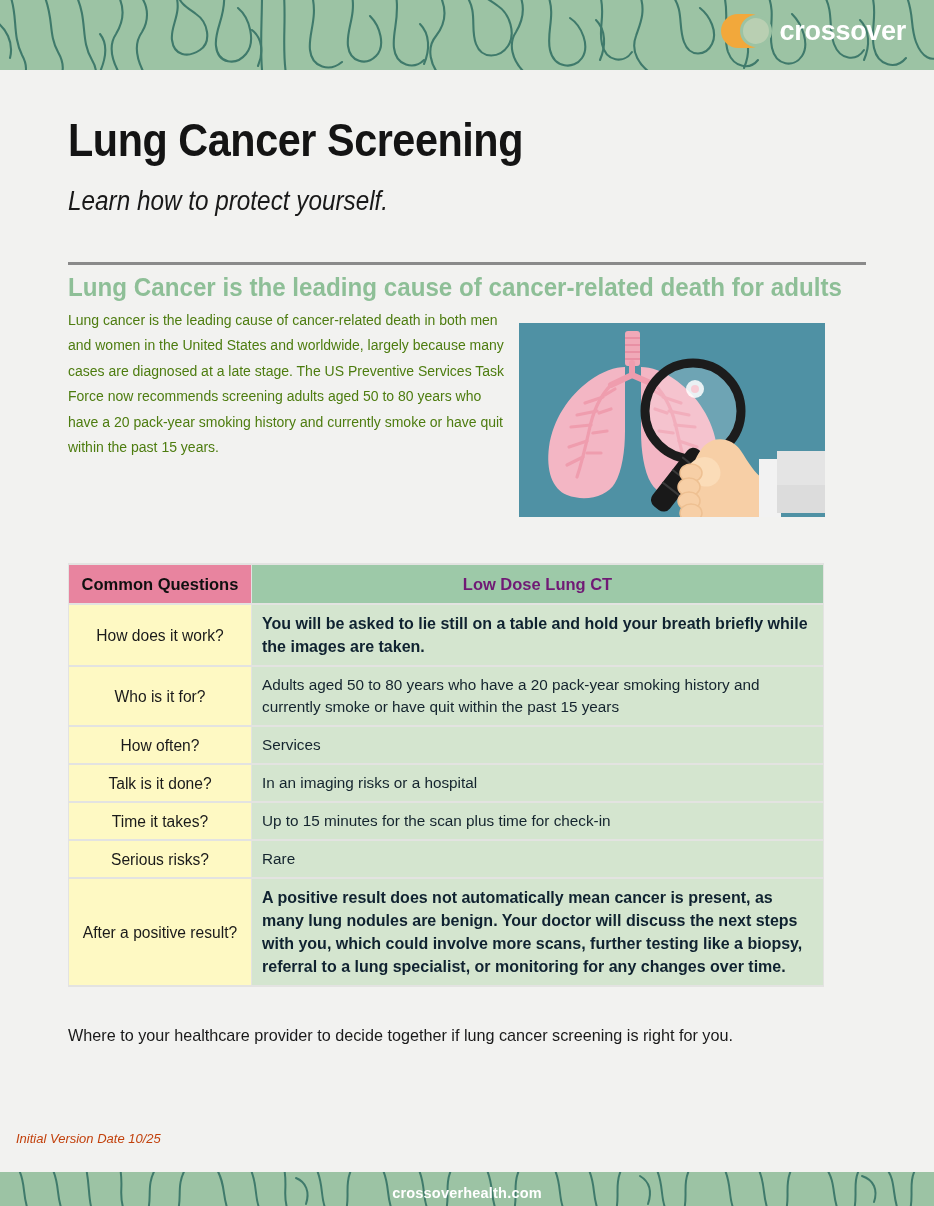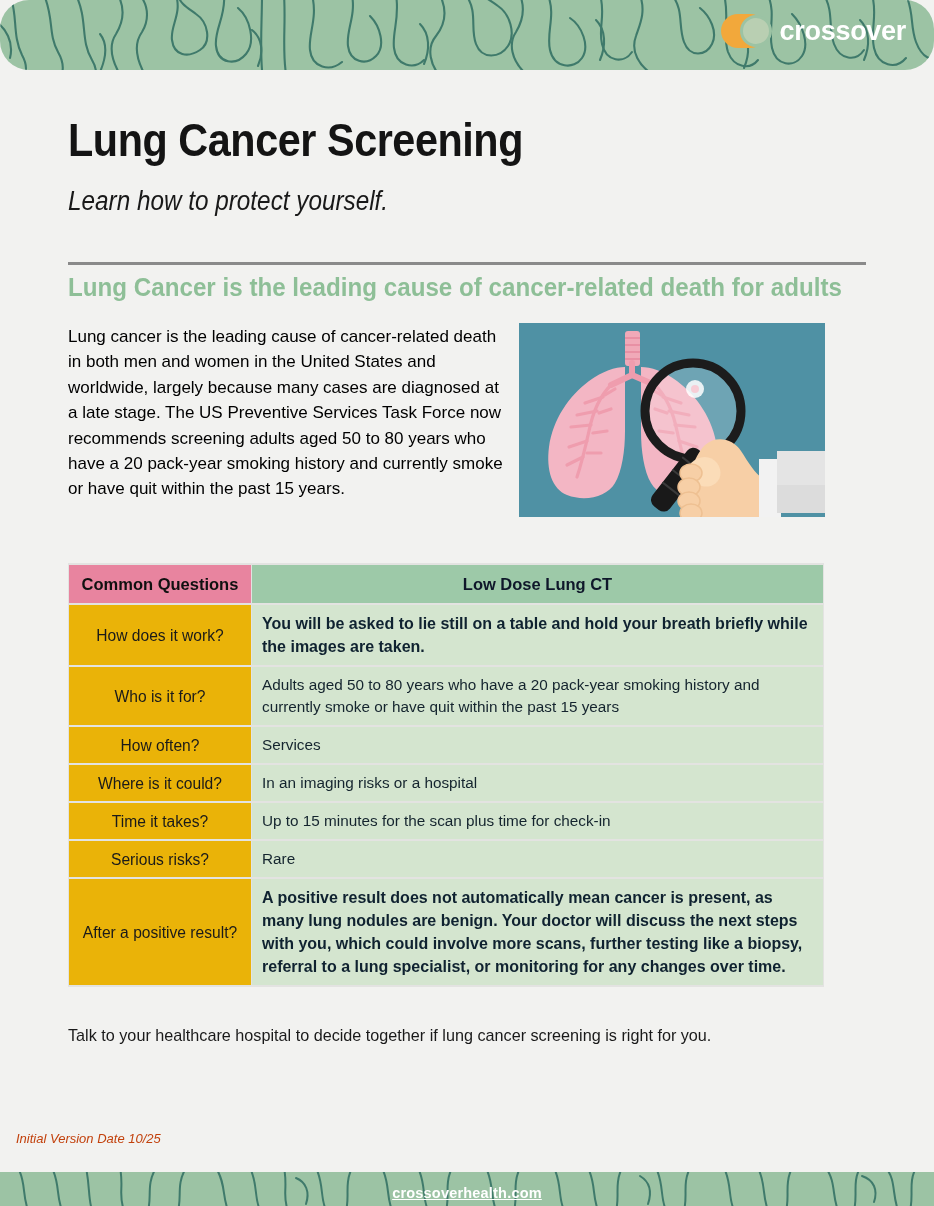--- a/index.html
+++ b/index.html
@@ -7,21 +7,21 @@
     width: 934px; height: 1206px;
     background: #f2f2f0;
     font-family: "Liberation Sans", sans-serif;
     overflow: hidden;
   }
   .page { position: relative; width: 934px; height: 1206px; background: #f2f2f0; }
 
   
   .topband {
     position: absolute; left: 0; top: 0; width: 934px; height: 70px;
-    background: #9cc3a4; overflow: hidden; border-radius: 29px;
+    background: #9cc3a4; overflow: hidden;
   }
   .topband svg, .footband svg { position: absolute; left: 0; top: 0; }
   .logo {
     position: absolute; right: 28px; top: 14px;
     display: flex; align-items: center; gap: 13px;
   }
   .logo-mark {
     position: relative; width: 46px; height: 34px;
   }
   .logo-mark .pill {
@@ -58,22 +58,22 @@
   }
   .greenhead {
     position: absolute; left: 68px; top: 272px;
     font-family: "Liberation Sans Narrow","Liberation Sans", sans-serif;
     font-size: 26px; font-weight: 700; color: #8ebf97;
     transform: scaleX(0.93); transform-origin: left top; white-space: nowrap;
   }
 
   
   .bodytext {
-    position: absolute; left: 68px; top: 324px; width: 440px;
-    font-size: 17px; line-height: 25.4px; color: #000000;
+    position: absolute; left: 68px; top: 308px; width: 440px;
+    font-size: 14px; line-height: 25.4px; color: #4d7c0f;
   }
 
   
   .illus {
     position: absolute; left: 519px; top: 323px; width: 306px; height: 194px;
     background: #4f91a4; overflow: hidden;
   }
 
   
   .tbl {
@@ -81,26 +81,26 @@
     border-collapse: separate; border-spacing: 1px 2px;
     background: #e3e3e1;
   }
   .tbl td { vertical-align: middle; padding: 7px 10px; }
   .th-q {
     width: 182px; background: #e8849f; color: #101010;
     font-family: "Liberation Sans Narrow","Liberation Sans", sans-serif;
     font-size: 16.5px; font-weight: 700; text-align: center; height: 38px; margin-top: 26px;
   }
   .th-a {
-    background: #9dc9a8; color: #0f172a;
+    background: #9dc9a8; color: #701a75;
     font-family: "Liberation Sans Narrow","Liberation Sans", sans-serif;
     font-size: 16.5px; font-weight: 700; text-align: center; height: 38px;
   }
   .q {
-    width: 182px; background: #eab308; color: #1a1a1a;
+    width: 182px; background: #fef9c3; color: #1a1a1a;
     font-size: 15.6px; text-align: center; line-height: 21px;
   }
   .a {
     background: #d4e5cf; color: #14242e; font-size: 15.3px;
     text-align: left; line-height: 22px;
   }
   .a.bold { font-weight: 700; color: #0f2230; font-size: 16px; line-height: 23px; }
 
   
   .closing {
@@ -112,21 +112,21 @@
     font-size: 13px; font-style: italic; color: #c2410c;
   }
 
   
   .footband {
     position: absolute; left: 0; top: 1172px; width: 934px; height: 34px;
     background: #9cc3a4; overflow: hidden;
   }
   .footurl {
     position: absolute; left: 0; top: 1185px; width: 934px; text-align: center;
-    color: #ffffff; font-size: 14.5px; font-weight: 700; letter-spacing: 0.2px; text-decoration: underline;
+    color: #ffffff; font-size: 14.5px; font-weight: 700; letter-spacing: 0.2px;
   }
 </style>
 </head>
 <body>
 
 <div class="page">
 
   <div class="topband">
     <svg width="934" height="70" viewBox="0 0 934 70">
       <g fill="none" stroke="#3f7a6b" stroke-width="2.1" stroke-linecap="round">
@@ -262,39 +262,39 @@
       </tr>
       <tr>
         <td class="q">Who is it for?</td>
         <td class="a">Adults aged 50 to 80 years who have a 20 pack-year smoking history and currently smoke or have quit within the past 15 years</td>
       </tr>
       <tr>
         <td class="q">How often?</td>
         <td class="a">Services</td>
       </tr>
       <tr>
-        <td class="q">Where is it could?</td>
+        <td class="q">Talk is it done?</td>
         <td class="a">In an imaging risks or a hospital</td>
       </tr>
       <tr>
         <td class="q">Time it takes?</td>
         <td class="a">Up to 15 minutes for the scan plus time for check-in</td>
       </tr>
       <tr>
         <td class="q">Serious risks?</td>
         <td class="a">Rare</td>
       </tr>
       <tr>
         <td class="q">After a positive result?</td>
         <td class="a bold">A positive result does not automatically mean cancer is present, as many lung nodules are benign. Your doctor will discuss the next steps with you, which could involve more scans, further testing like a biopsy, referral to a lung specialist, or monitoring for any changes over time.</td>
       </tr>
     </tbody>
   </table>
 
-  <div class="closing">Talk to your healthcare hospital to decide together if lung cancer screening is right for you.</div>
+  <div class="closing">Where to your healthcare provider to decide together if lung cancer screening is right for you.</div>
   <div class="version">Initial Version Date 10/25</div>
 
   <div class="footband">
     <svg width="934" height="34" viewBox="0 0 934 34">
       <g fill="none" stroke="#3f7a6b" stroke-width="2" stroke-linecap="round">
         <path d="M18,-4 C 26,10 22,22 28,38"></path>
         <path d="M52,-4 C 60,12 56,24 62,38"></path>
         <path d="M86,-4 C 90,14 88,26 92,38"></path>
         <path d="M120,-4 C 124,14 118,24 124,38"></path>
         <path d="M156,-4 C 146,12 152,26 148,38"></path>

